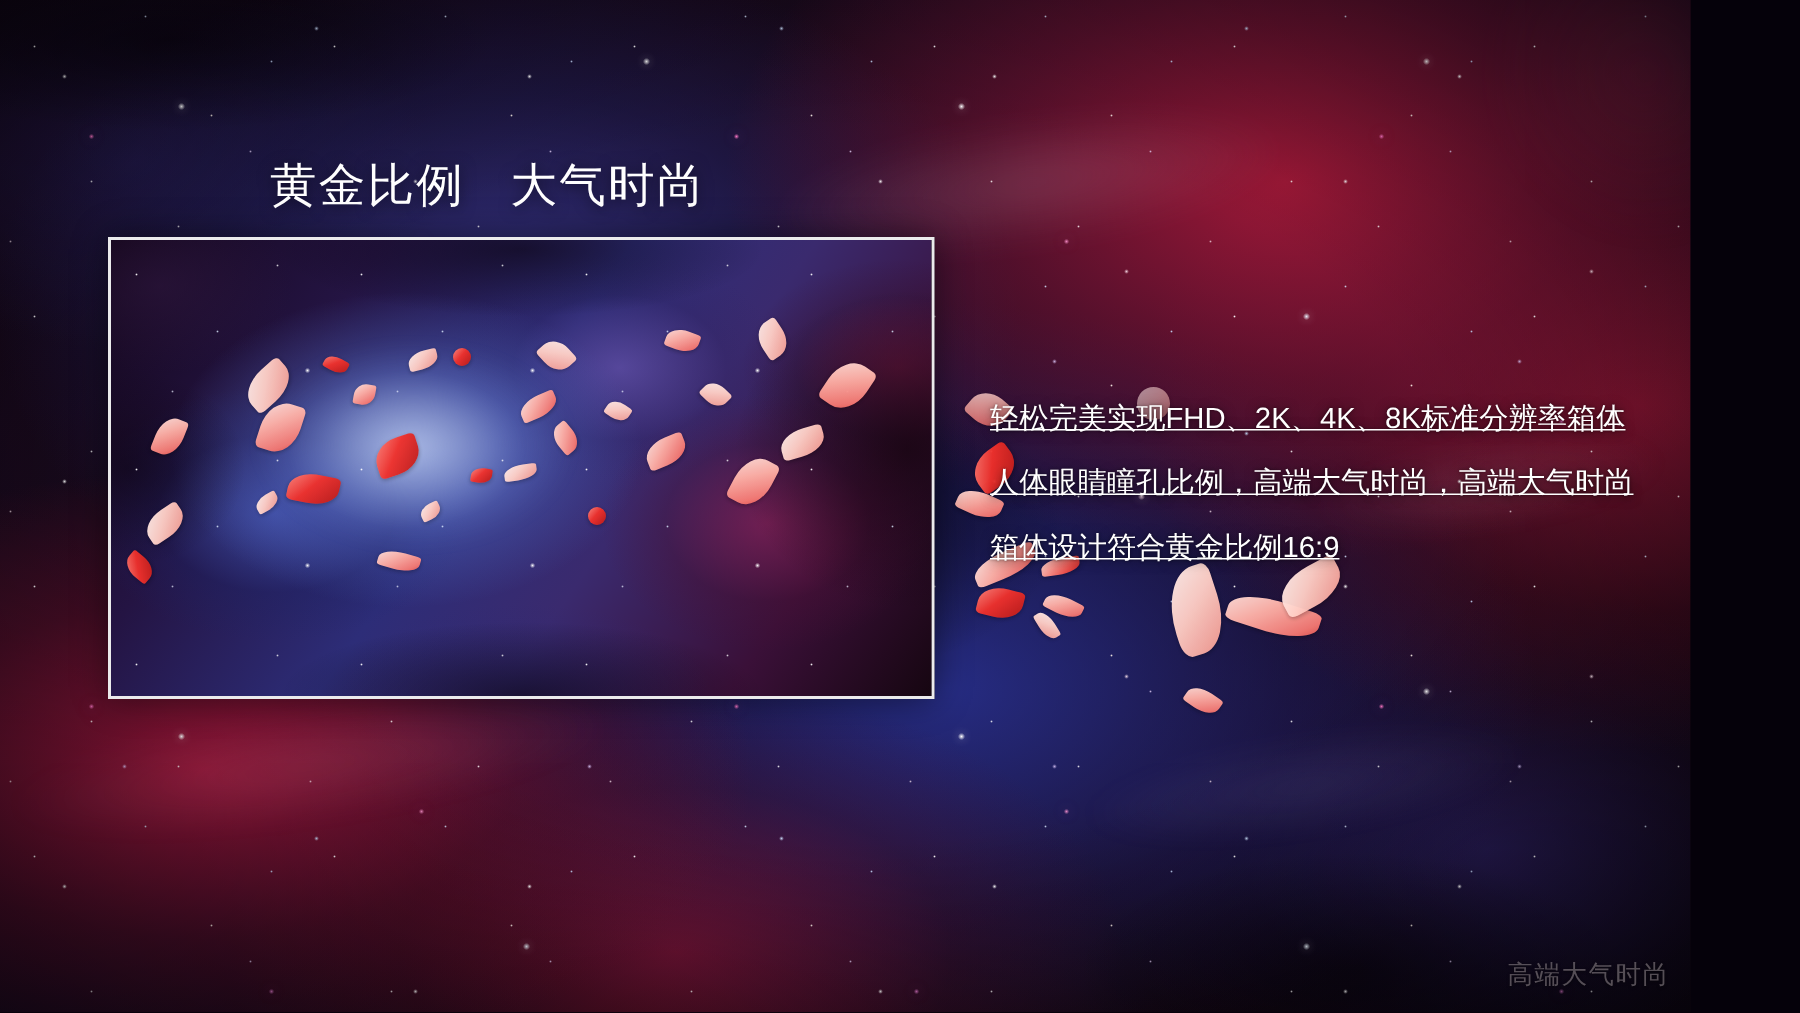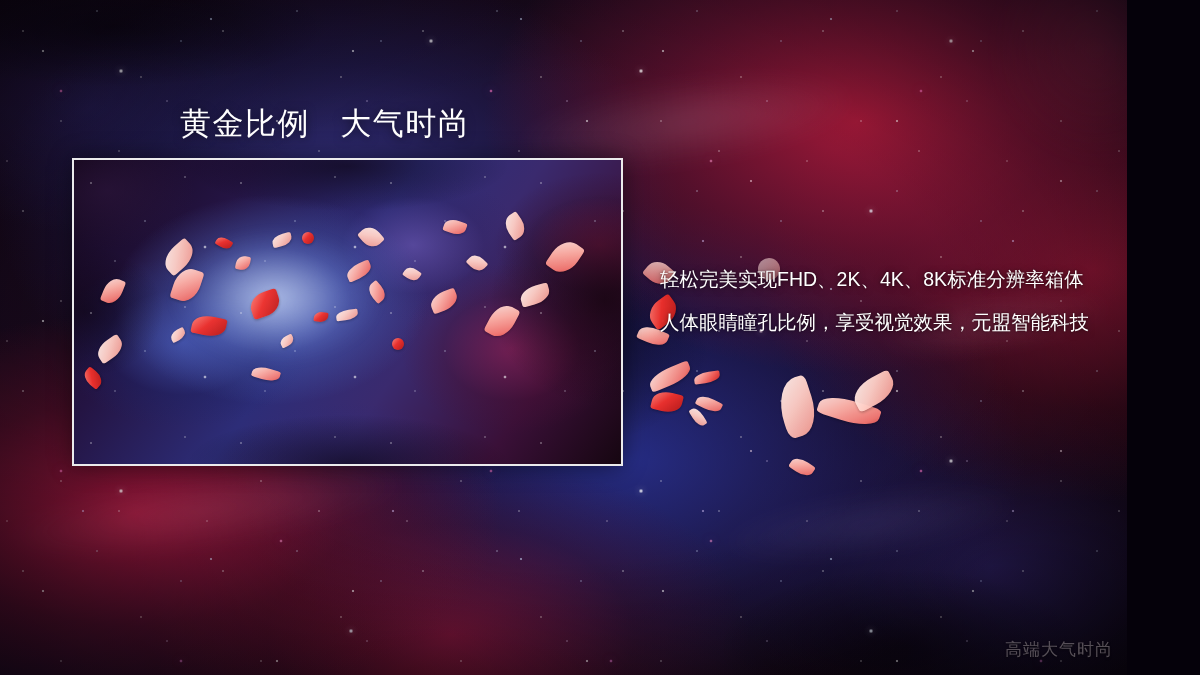--- a/index.html
+++ b/index.html
@@ -172,20 +172,21 @@
 
   
   #body-copy{
     position:absolute; left:660px; top:258px;
     width:530px;
   }
   #body-copy .line{
     font-size:19.5px; font-weight:500; color:#ffffff;
     line-height:43px; white-space:pre;
     text-shadow:0 1px 7px rgba(0,0,0,.55), 0 0 2px rgba(0,0,0,.45);
+    text-decoration:underline;
   }
 
   
   #watermark{
     position:absolute; right:14px; bottom:14px;
     font-size:17px; letter-spacing:1px;
     color:rgba(150,140,145,0.55);
     text-shadow:0 1px 2px rgba(0,0,0,.5);
   }
 </style>
@@ -252,18 +253,19 @@
       <div class="petal soft" style="left:370px;top:60px;width:22px;height:14px;transform:rotate(20deg);"></div>
       <div class="petal pale" style="left:432px;top:54px;width:18px;height:24px;transform:rotate(-34deg);"></div>
       <div class="petal soft" style="left:478px;top:80px;width:26px;height:34px;transform:rotate(34deg);"></div>
       <div class="petal deep" style="left:318px;top:178px;width:12px;height:12px;border-radius:50%;"></div>
       <div class="petal pale" style="left:206px;top:176px;width:14px;height:10px;transform:rotate(-26deg);"></div>
     </div>
   </div>
 
   <div id="body-copy">
     <div class="line">轻松完美实现FHD、2K、4K、8K标准分辨率箱体</div>
-    <div class="line">人体眼睛瞳孔比例，享受视觉效果，元盟智能科技</div>
+    <div class="line">人体眼睛瞳孔比例，高端大气时尚，高端大气时尚</div>
+    <div class="line">箱体设计符合黄金比例16:9</div>
   </div>
 
   <div id="watermark">高端大气时尚</div>
 
 </div>
 
 </body></html>

